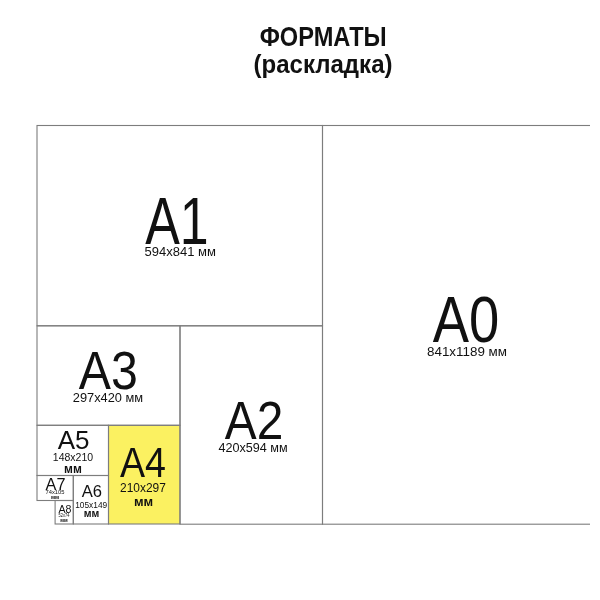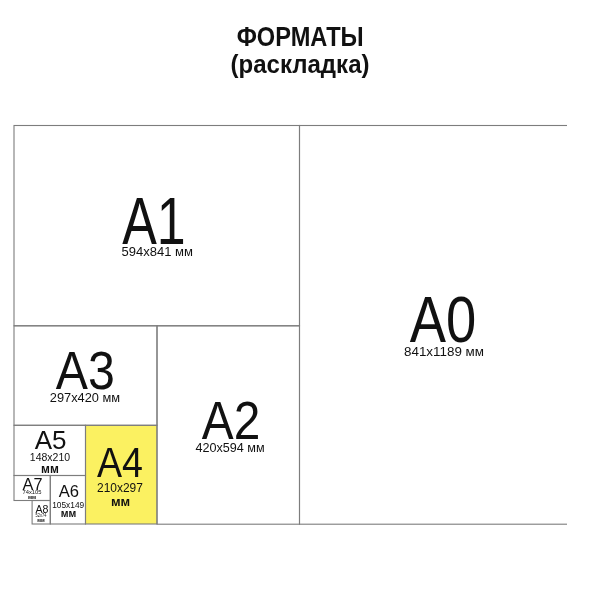--- a/index.html
+++ b/index.html
@@ -1,16 +1,16 @@
 <!DOCTYPE html>
 <html><head>
 <meta charset="utf-8">
 <style>
   html,body{margin:0;padding:0;background:#ffffff;}
-  .page{position:relative;width:567px;height:600px;background:#ffffff;overflow:hidden;}
+  .page{position:relative;width:567px;height:600px;background:#ffffff;overflow:hidden;padding-left:23px;}
   svg{display:block;}
   text{font-family:"Liberation Sans", sans-serif;fill:#111111;}
 </style>
 </head>
 <body>
 <div class="page">
 <svg width="600" height="600" viewBox="0 0 600 600">
 
   <text x="300.2" y="46" font-size="27.5" font-weight="bold" text-anchor="middle" textLength="127" lengthAdjust="spacingAndGlyphs">ФОРМАТЫ</text>
 

